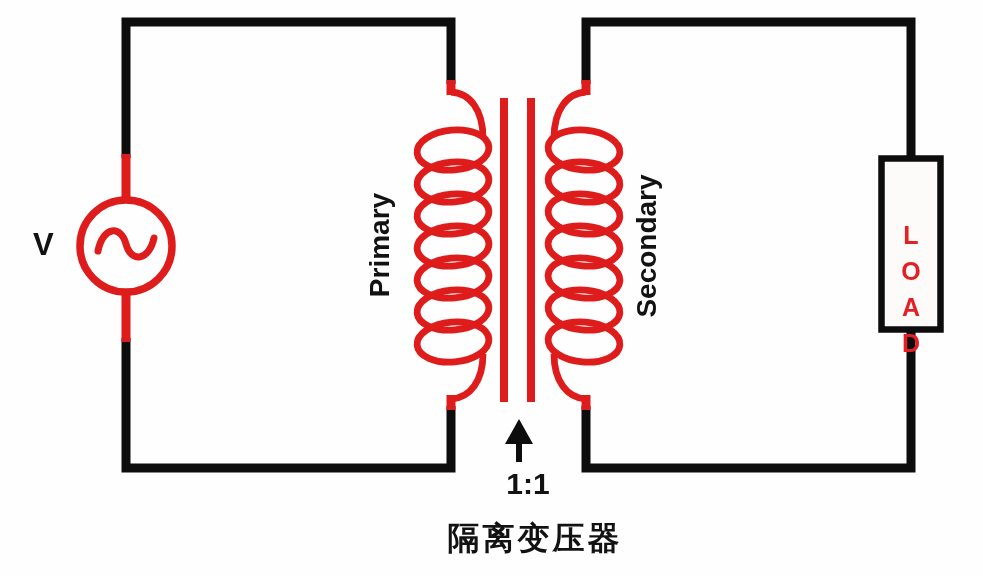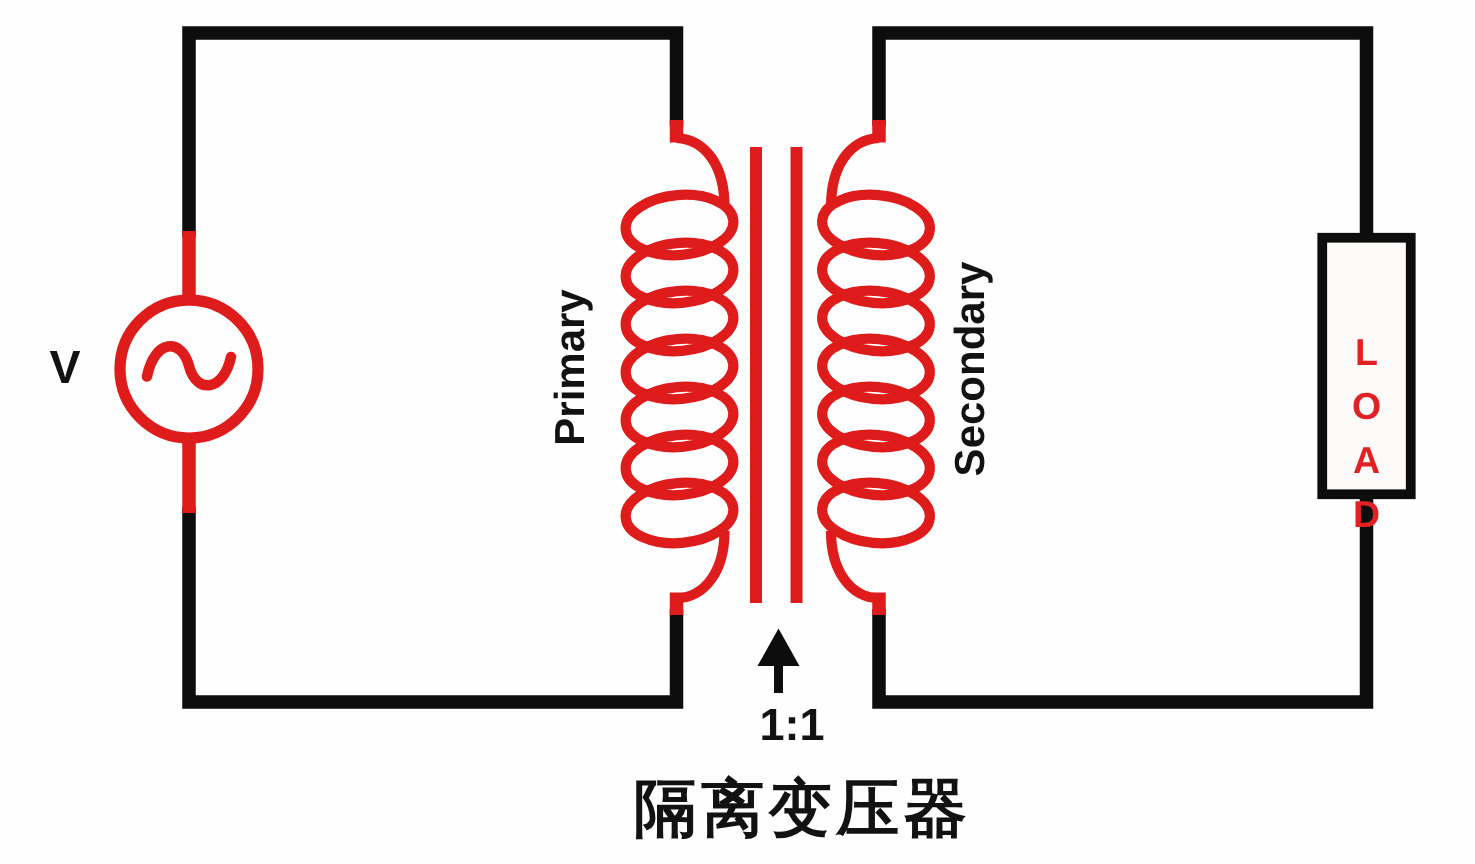--- a/index.html
+++ b/index.html
@@ -27,21 +27,21 @@
   }
   .lbl-primary   { left:380px; top:245px; }
   .lbl-secondary { left:647px; top:246px; }
   .lbl-ratio {
     left:528px; top:484px;
     font-size:30px; font-weight:700;
     transform:translate(-50%,-50%);
   }
   .lbl-caption {
     left:535px; top:539px;
-    font-size:42px; font-weight:600;
+    font-size:32px; font-weight:600;
     letter-spacing:3px;
     transform:translate(-50%,-50%);
   }
   .lbl-load {
     left:911px; top:184px;
     width:26px;
     transform:translateX(-50%);
     font-size:25px; font-weight:700;
     line-height:36px;
     color:#e32125;

